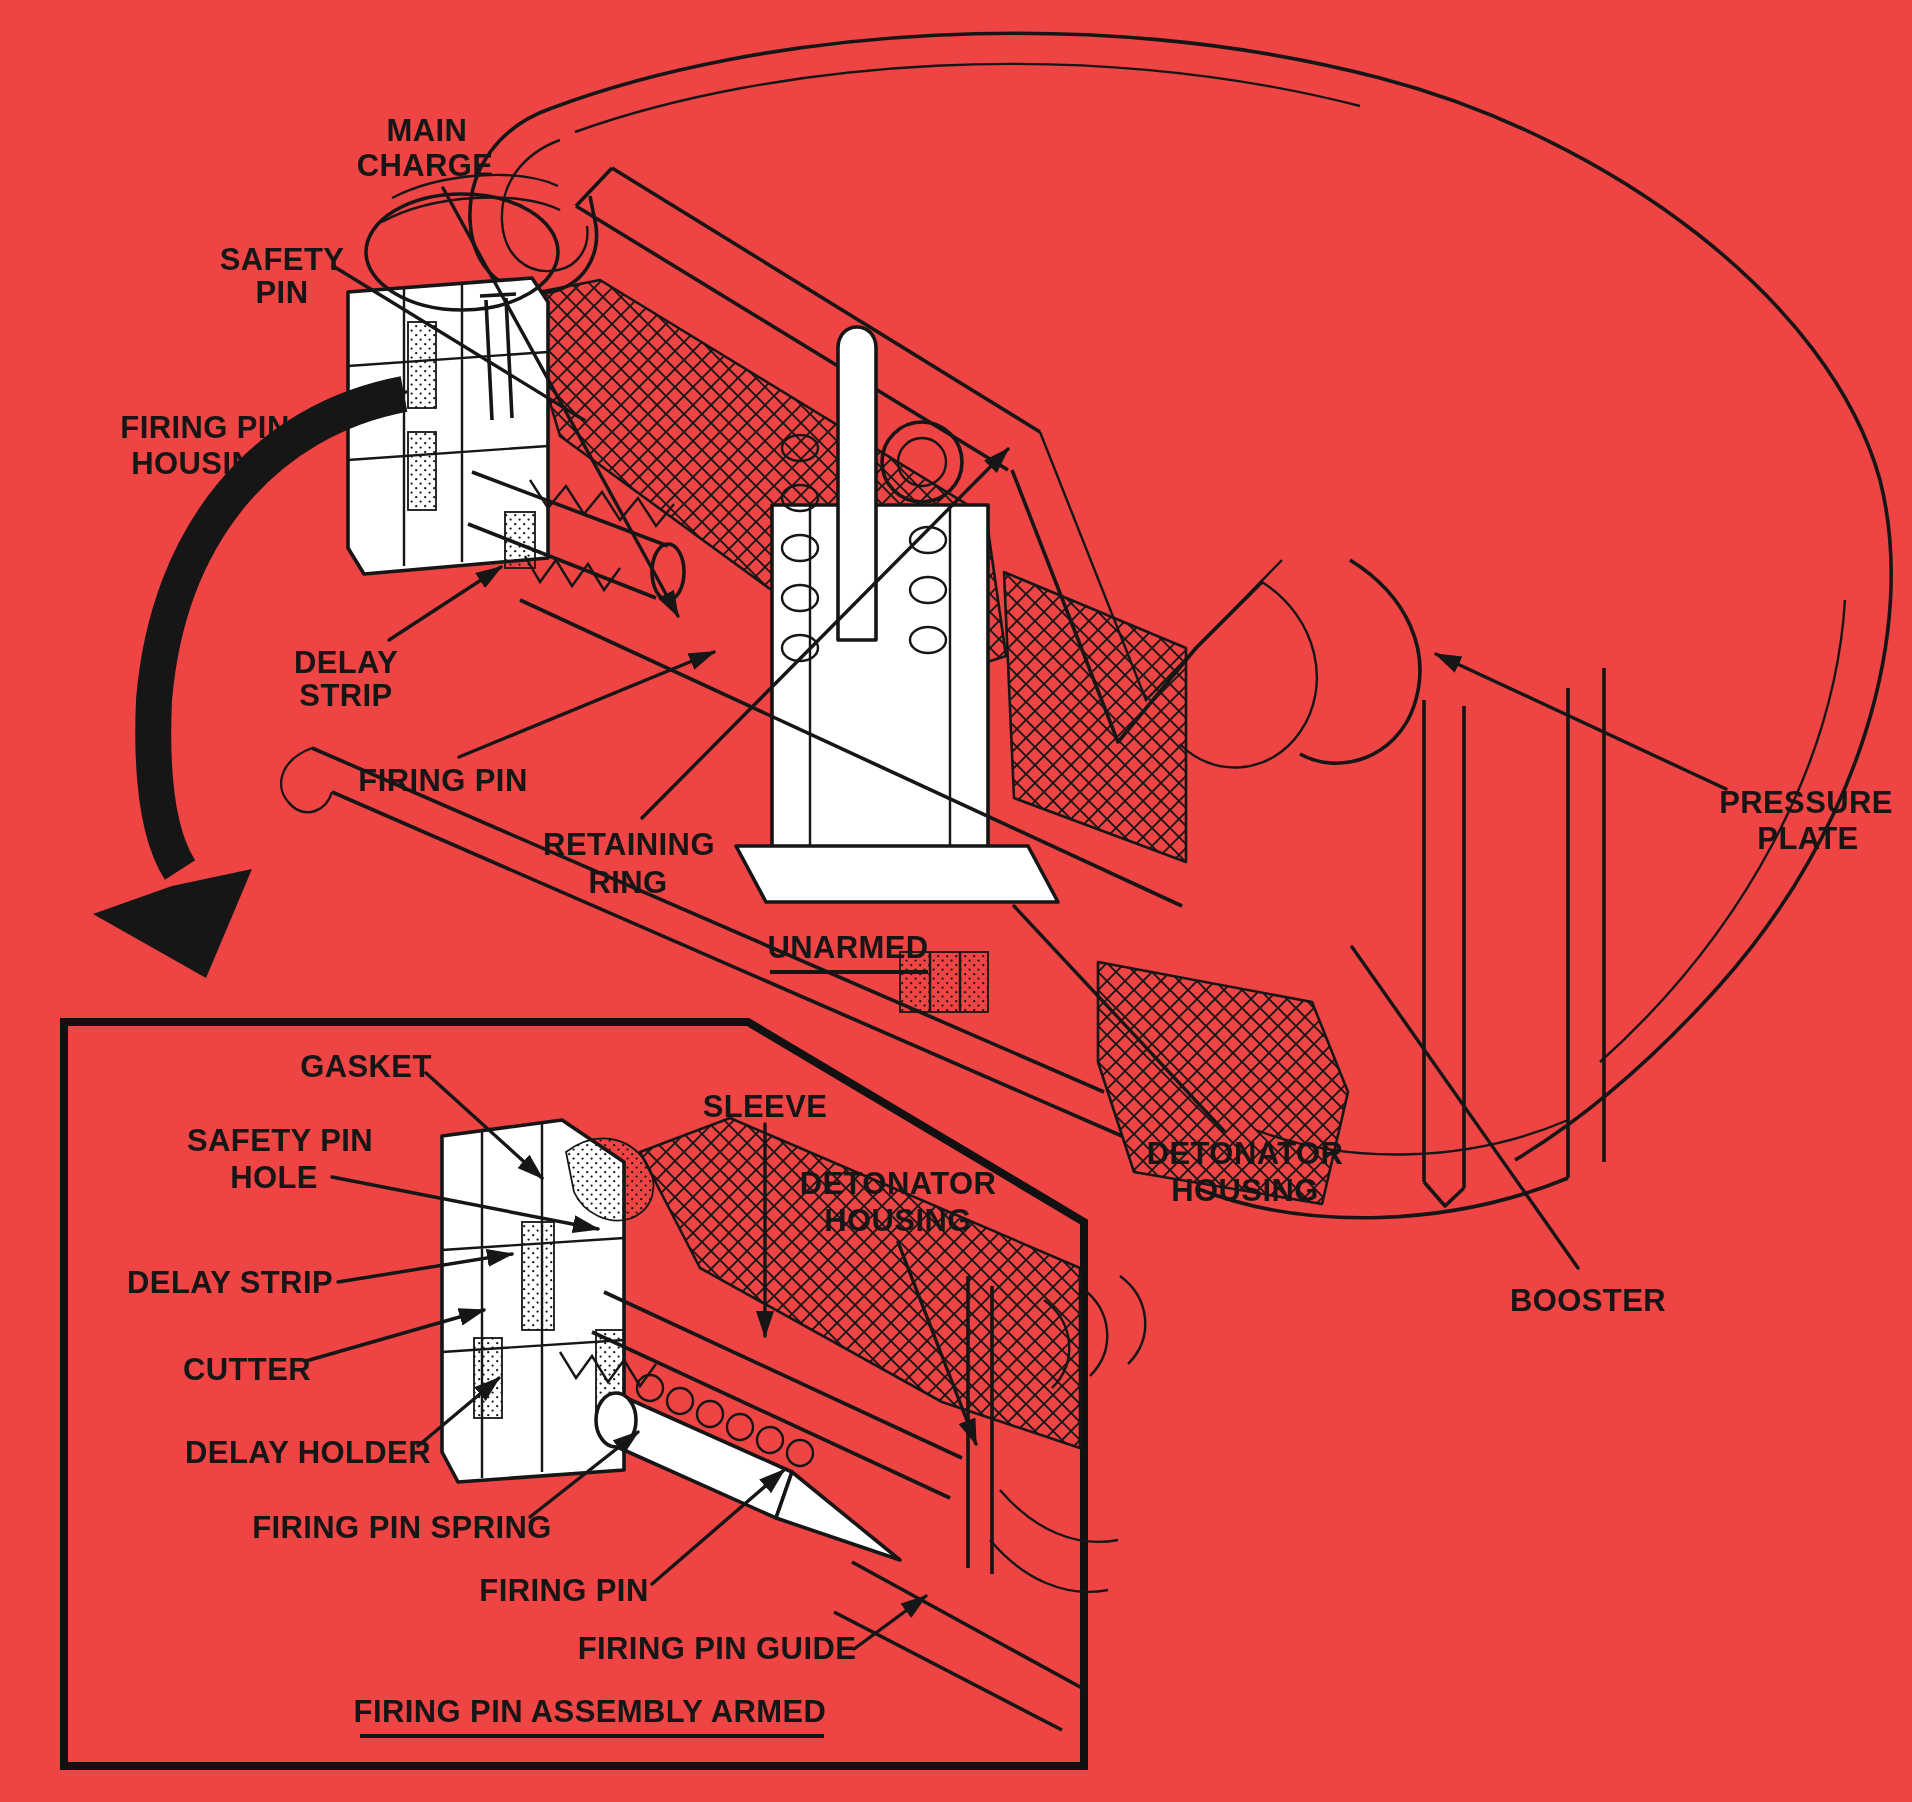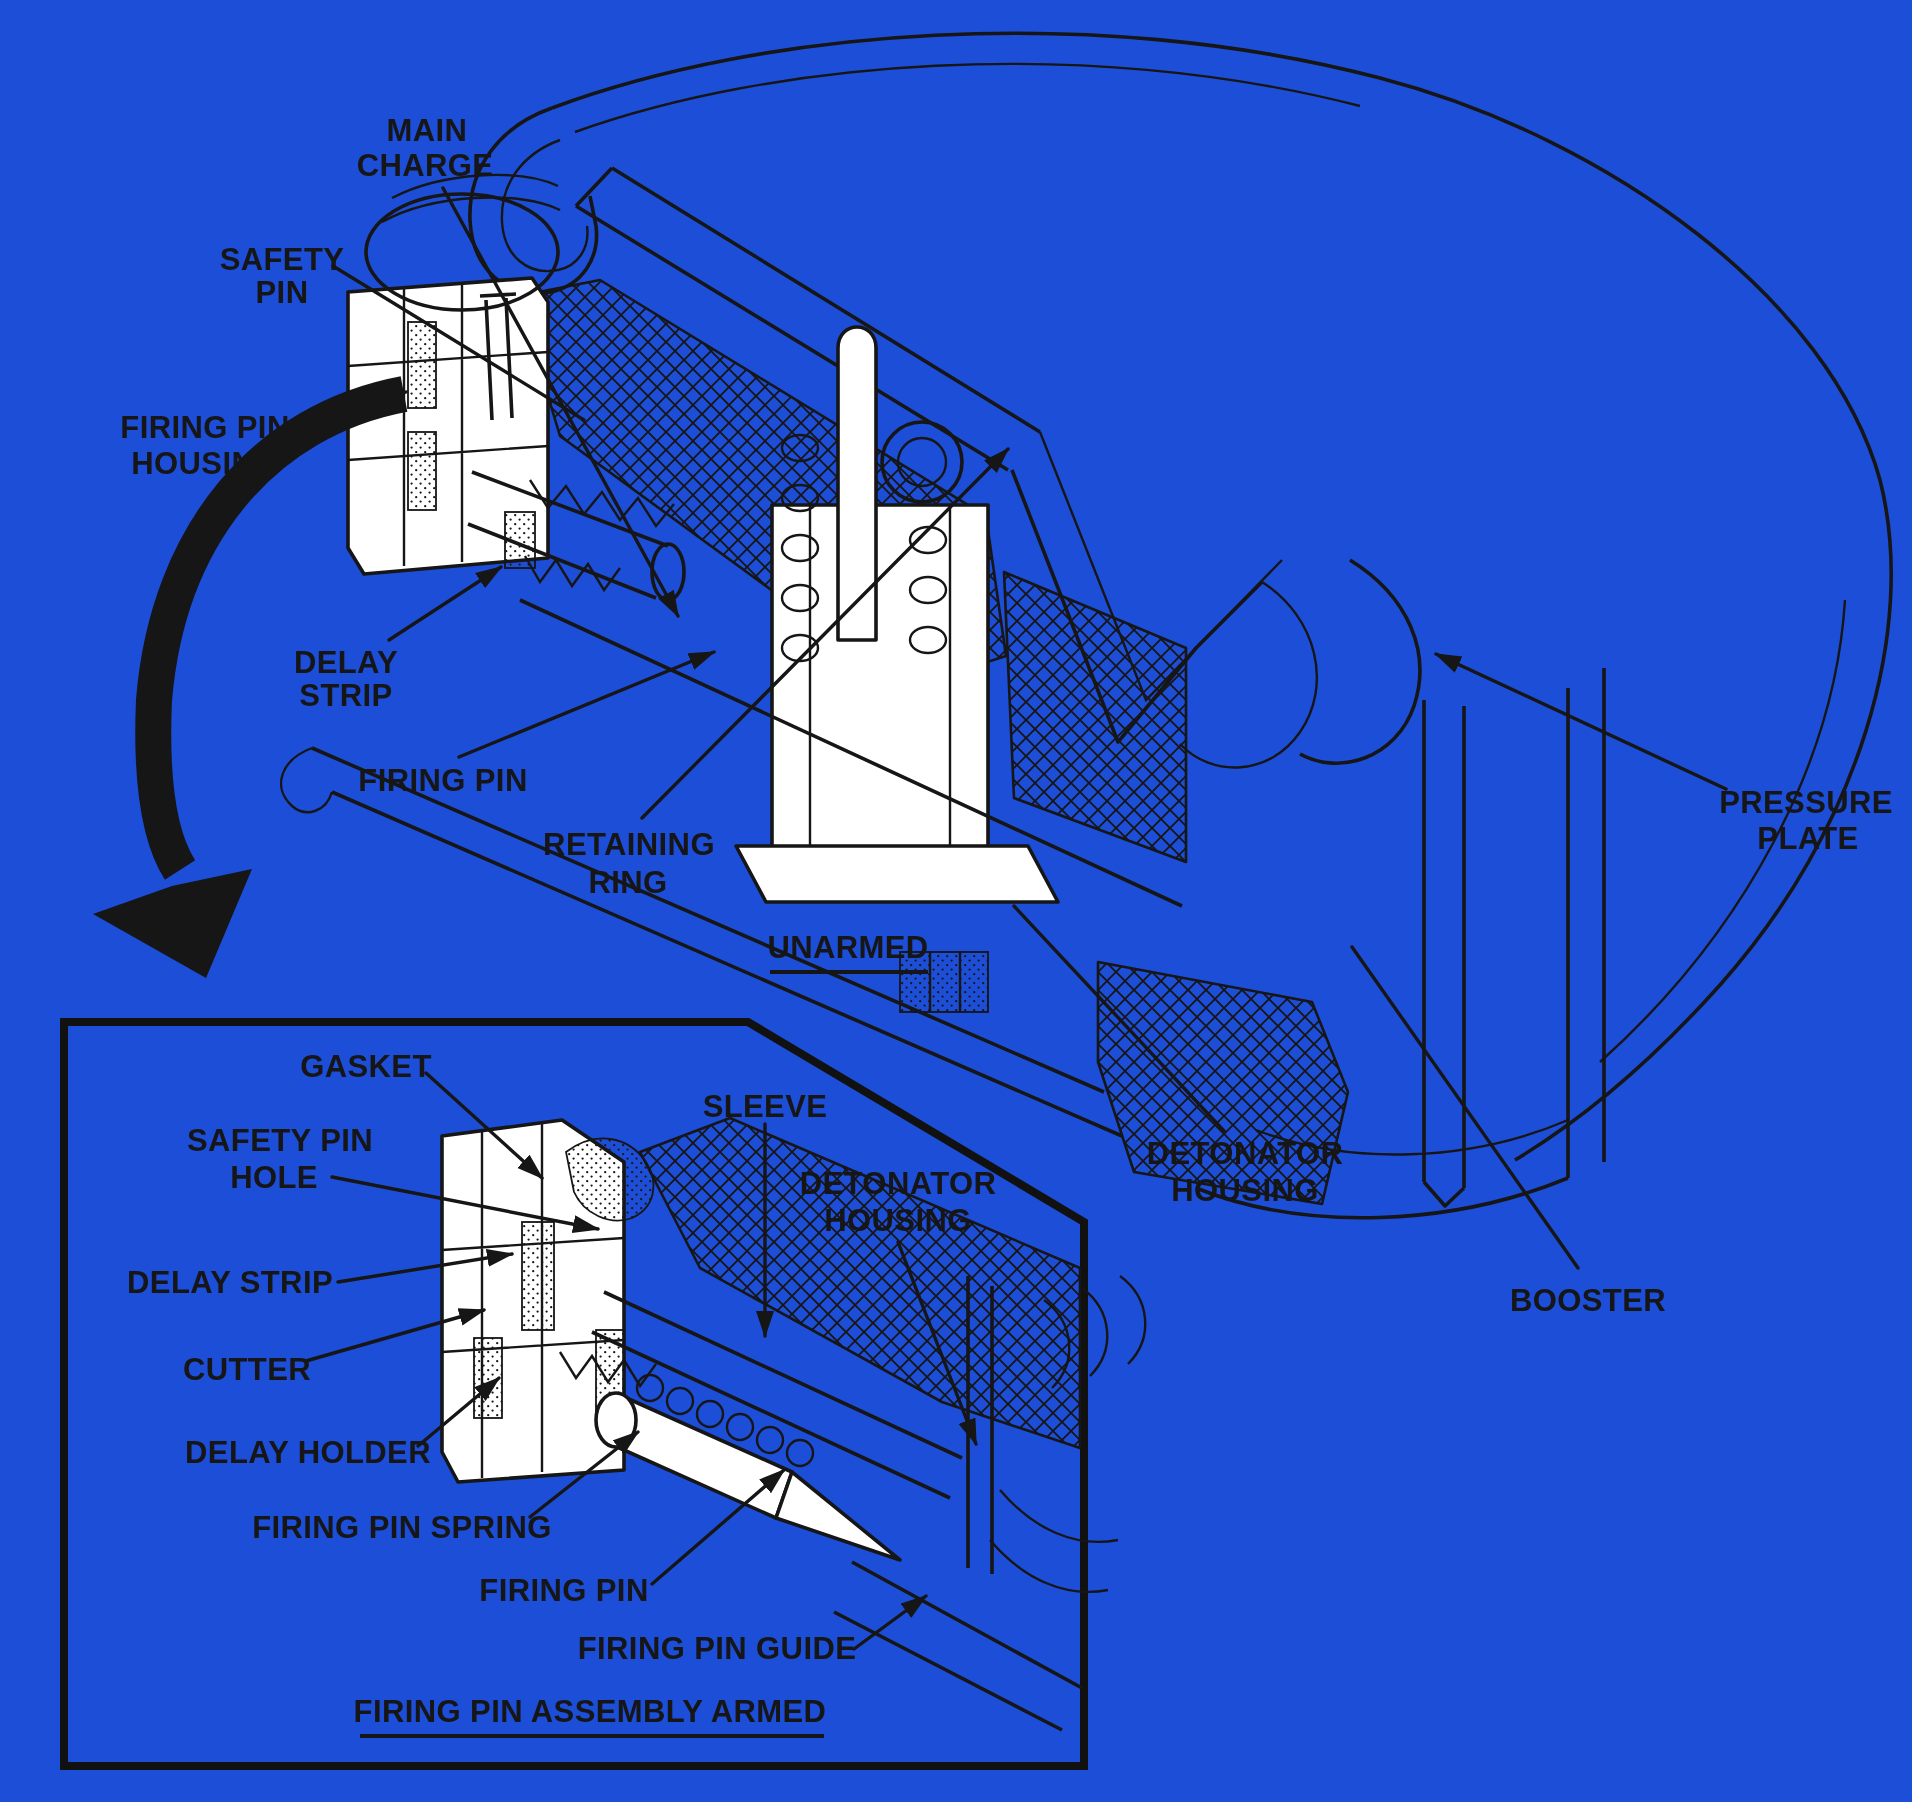--- a/index.html
+++ b/index.html
@@ -1,19 +1,19 @@
 <!DOCTYPE html>
 <html><head>
 <meta charset="utf-8">
 <style>
   html,body{margin:0;padding:0;background:#e8e8e8;}
   .page{
     position:relative;
     width:1912px;height:1802px;
-    background:#1d4ed8;
+    background:#ef4444;
     overflow:hidden;
     font-family:"Liberation Sans","DejaVu Sans",sans-serif;
   }
   svg{display:block;position:absolute;inset:0;}
   svg text{
     font-family:"Liberation Sans","DejaVu Sans",sans-serif;
     font-size:31px;
     font-weight:700;
     letter-spacing:0.4px;
     fill:#161616;

